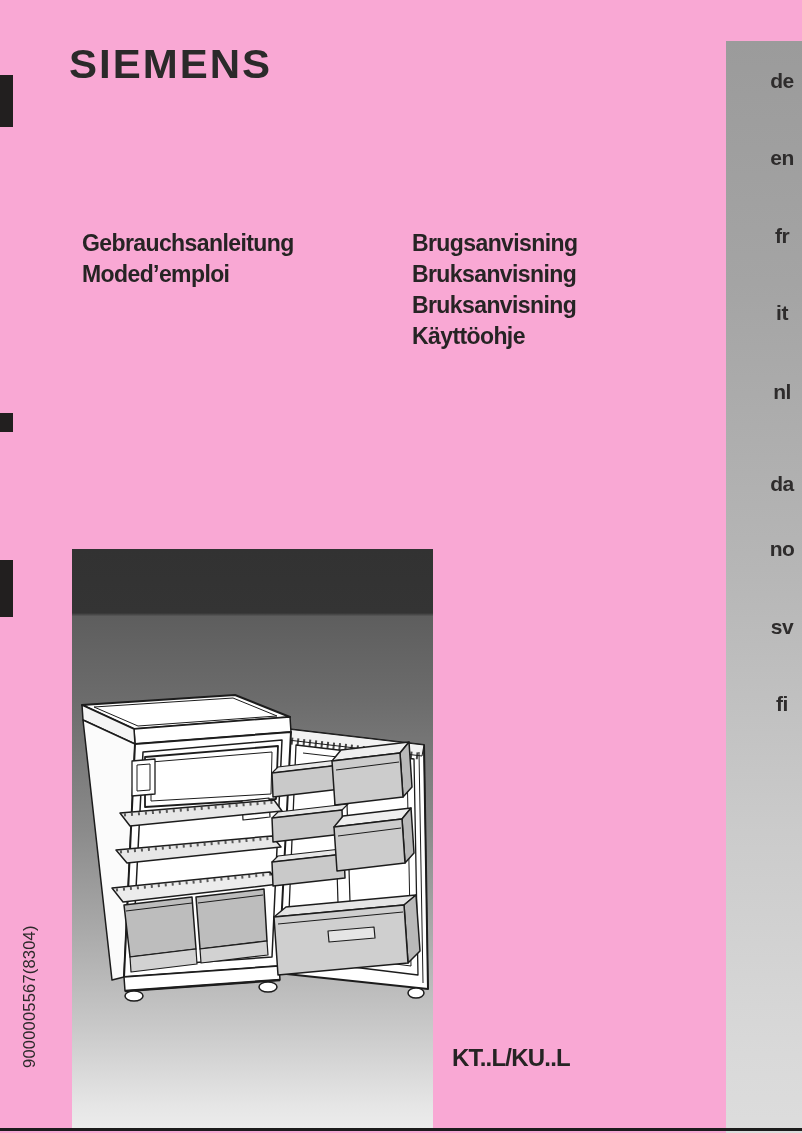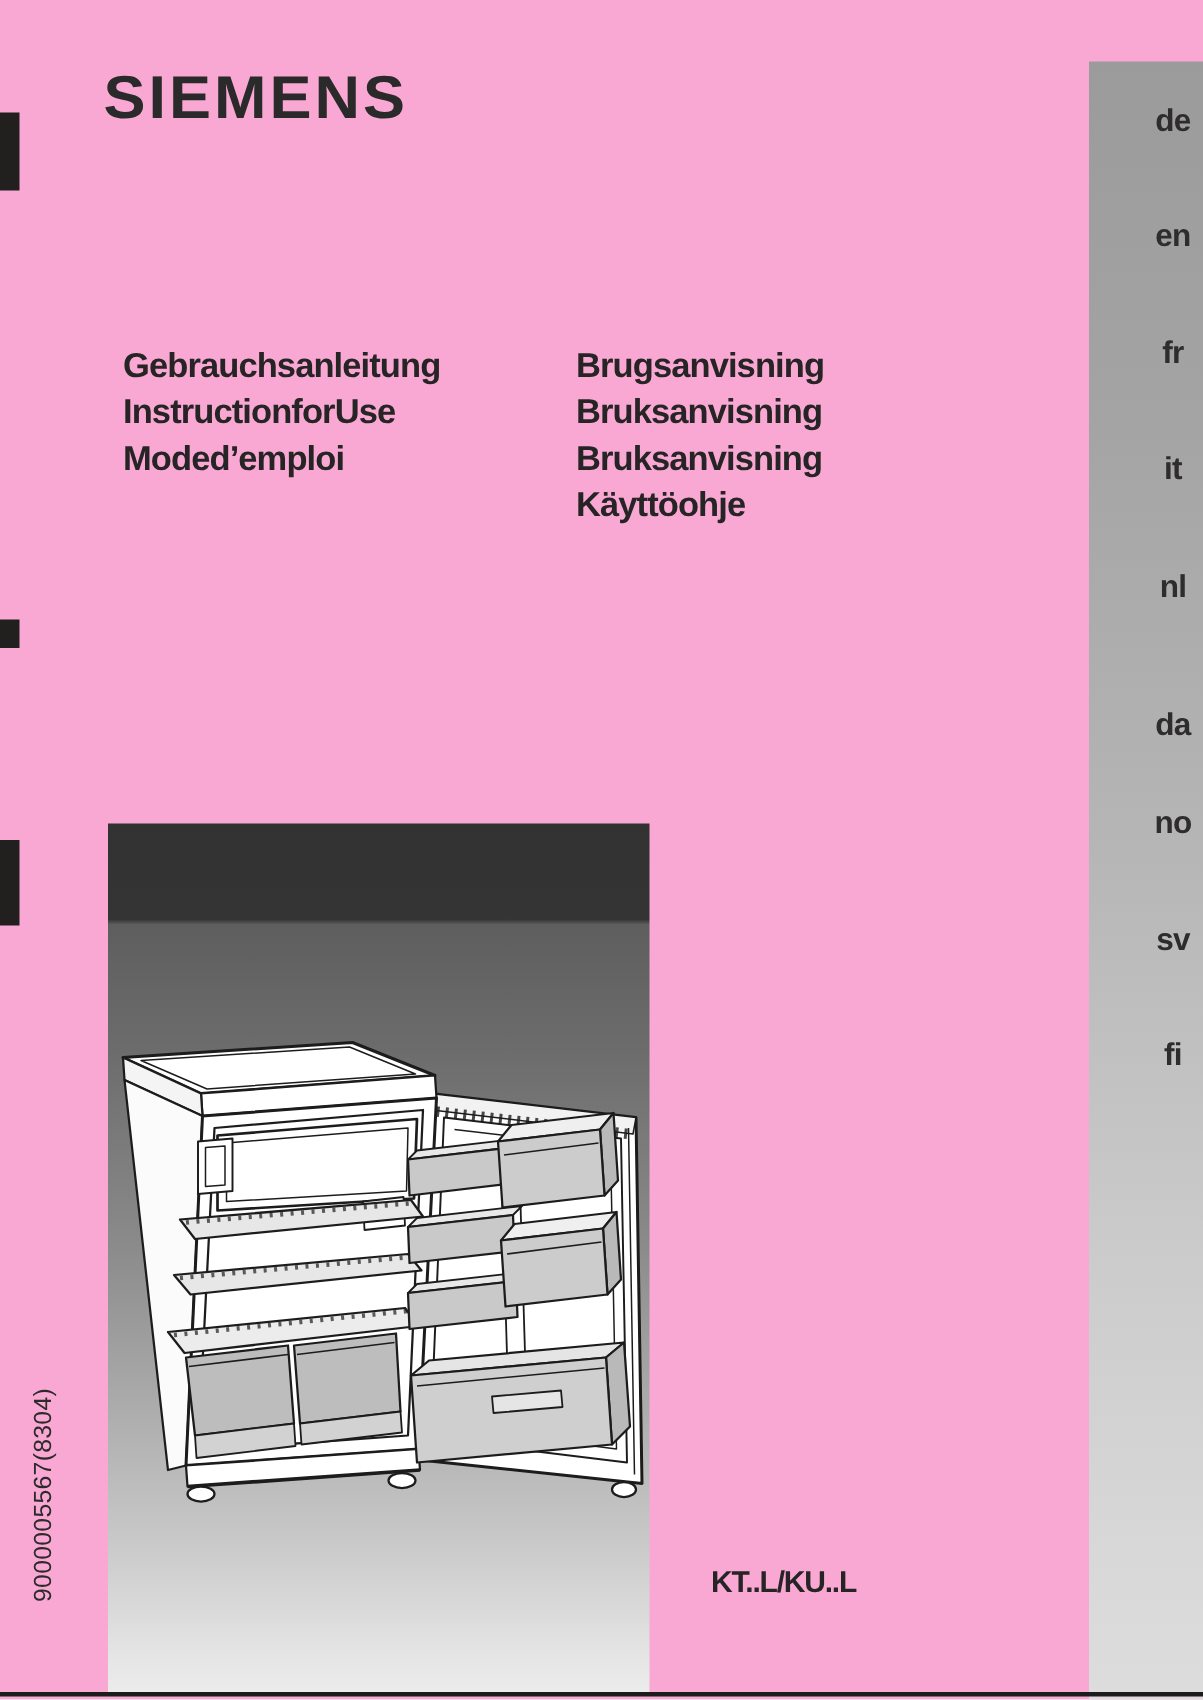--- a/index.html
+++ b/index.html
@@ -15,21 +15,21 @@
   
   .brand{
     position:absolute;left:69px;top:42px;
     font-size:42px;font-weight:bold;letter-spacing:2px;color:#2b2a2a;
     transform:scaleY(0.96);transform-origin:left top;
   }
   
   .titles{position:absolute;top:228px;left:70px;width:560px;}
   .titles .col{position:absolute;top:0;margin-left:12px;}
   .titles .col.left{left:0;}
-  .titles .col.right{left:302px;}
+  .titles .col.right{left:330px;}
   .title-line{
     display:block;font-size:23px;font-weight:bold;letter-spacing:-0.6px;
     line-height:31px;color:#262424;white-space:nowrap;
   }
   
   .lang-bar{
     position:absolute;left:726px;top:41px;width:76px;height:1100px;
     background:linear-gradient(180deg,#9b9b9b 0%,#a4a4a4 22%,#b6b6b6 48%,#cbcbcb 72%,#d9d9d9 92%,#dddddd 100%);
     padding-left:36px;
   }
@@ -49,40 +49,39 @@
   .figure-box svg{position:absolute;left:0;top:0;}
   
   .doc-number{
     position:absolute;left:20px;top:896px;height:172px;width:24px;
     writing-mode:vertical-rl;transform:rotate(180deg);
     font-size:16.5px;color:#2c2a2a;letter-spacing:0.2px;white-space:nowrap;
   }
   
   .model{
     position:absolute;left:452px;top:1044px;
-    font-size:20px;font-weight:bold;letter-spacing:-0.8px;color:#262424;margin-left:22px;
+    font-size:24px;font-weight:bold;letter-spacing:-0.8px;color:#262424;
   }
   
   .bottom-rule{position:absolute;left:0;top:1128px;width:802px;height:3px;background:#1c1c1c;}
 </style>
 </head>
 <body>
 
 <div class="page">
 
   <div class="crop-mark m1"></div>
   <div class="crop-mark m2"></div>
   <div class="crop-mark m3"></div>
 
   <div class="brand">SIEMENS</div>
 
   <div class="titles">
     <div class="col left">
       <span class="title-line">Gebrauchsanleitung</span>
-      <span class="title-line">InstructionforUse</span>
       <span class="title-line">Moded’emploi</span>
     </div>
     <div class="col right">
       <span class="title-line">Brugsanvisning</span>
       <span class="title-line">Bruksanvisning</span>
       <span class="title-line">Bruksanvisning</span>
       <span class="title-line">Käyttöohje</span>
     </div>
   </div>
 

